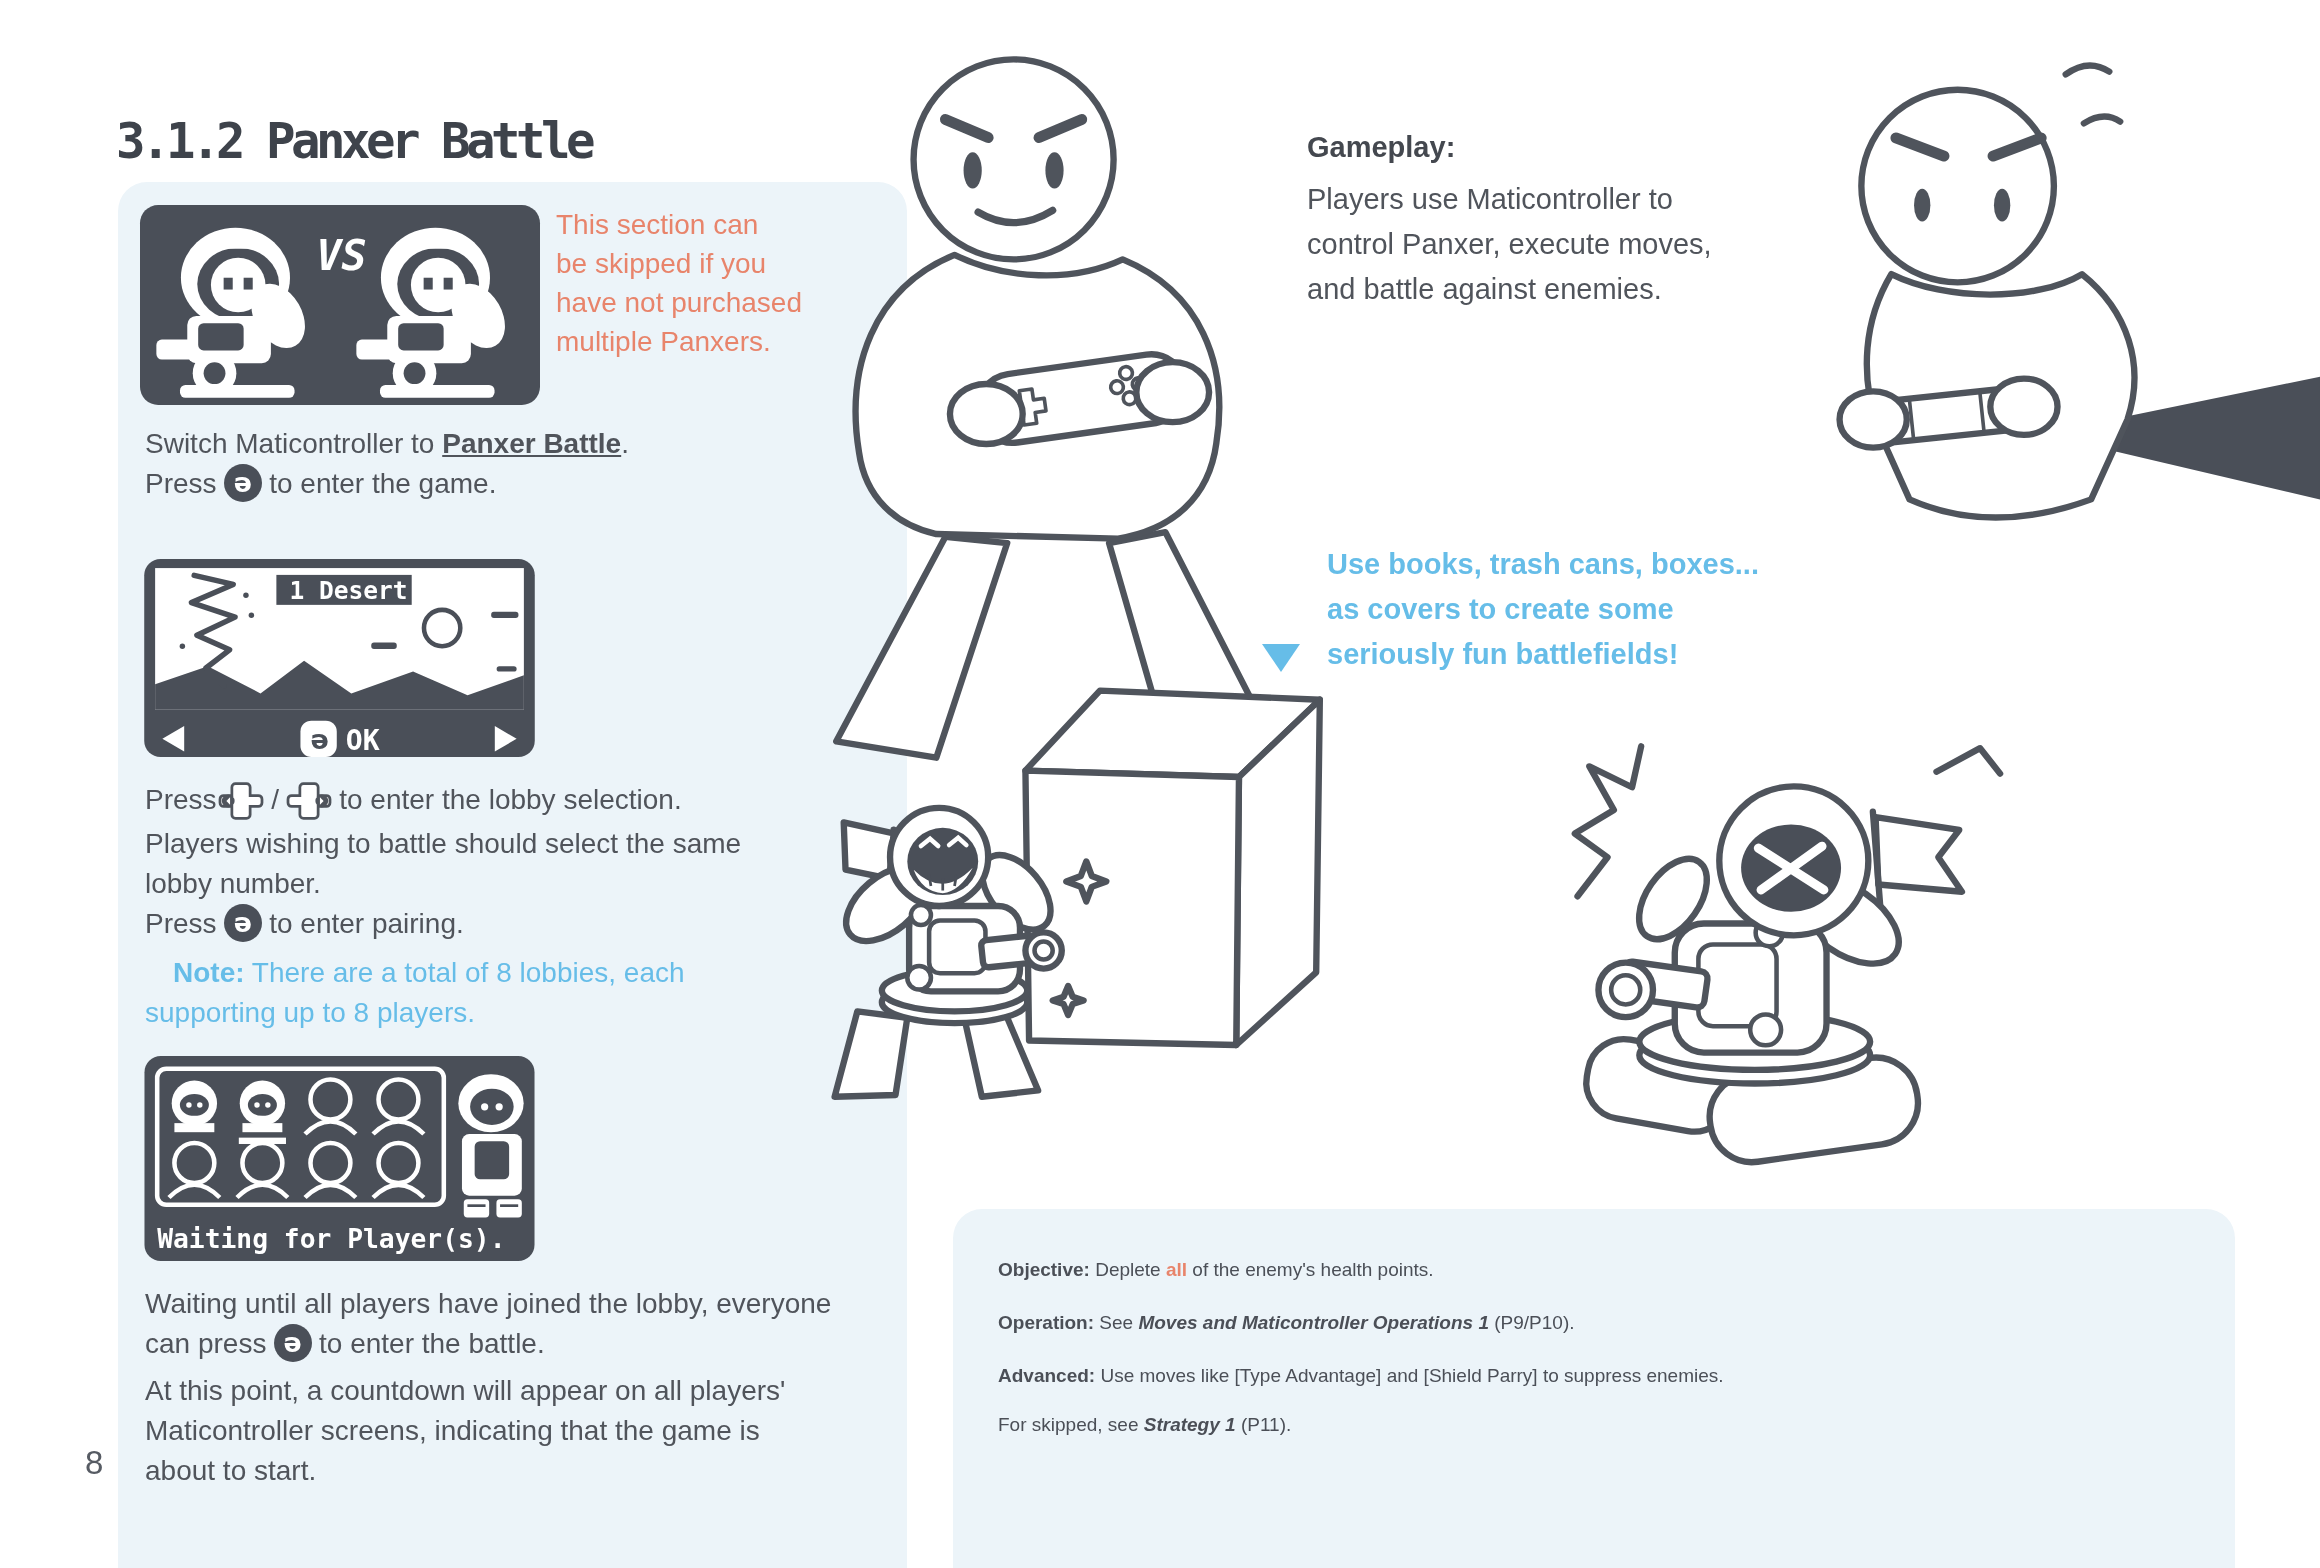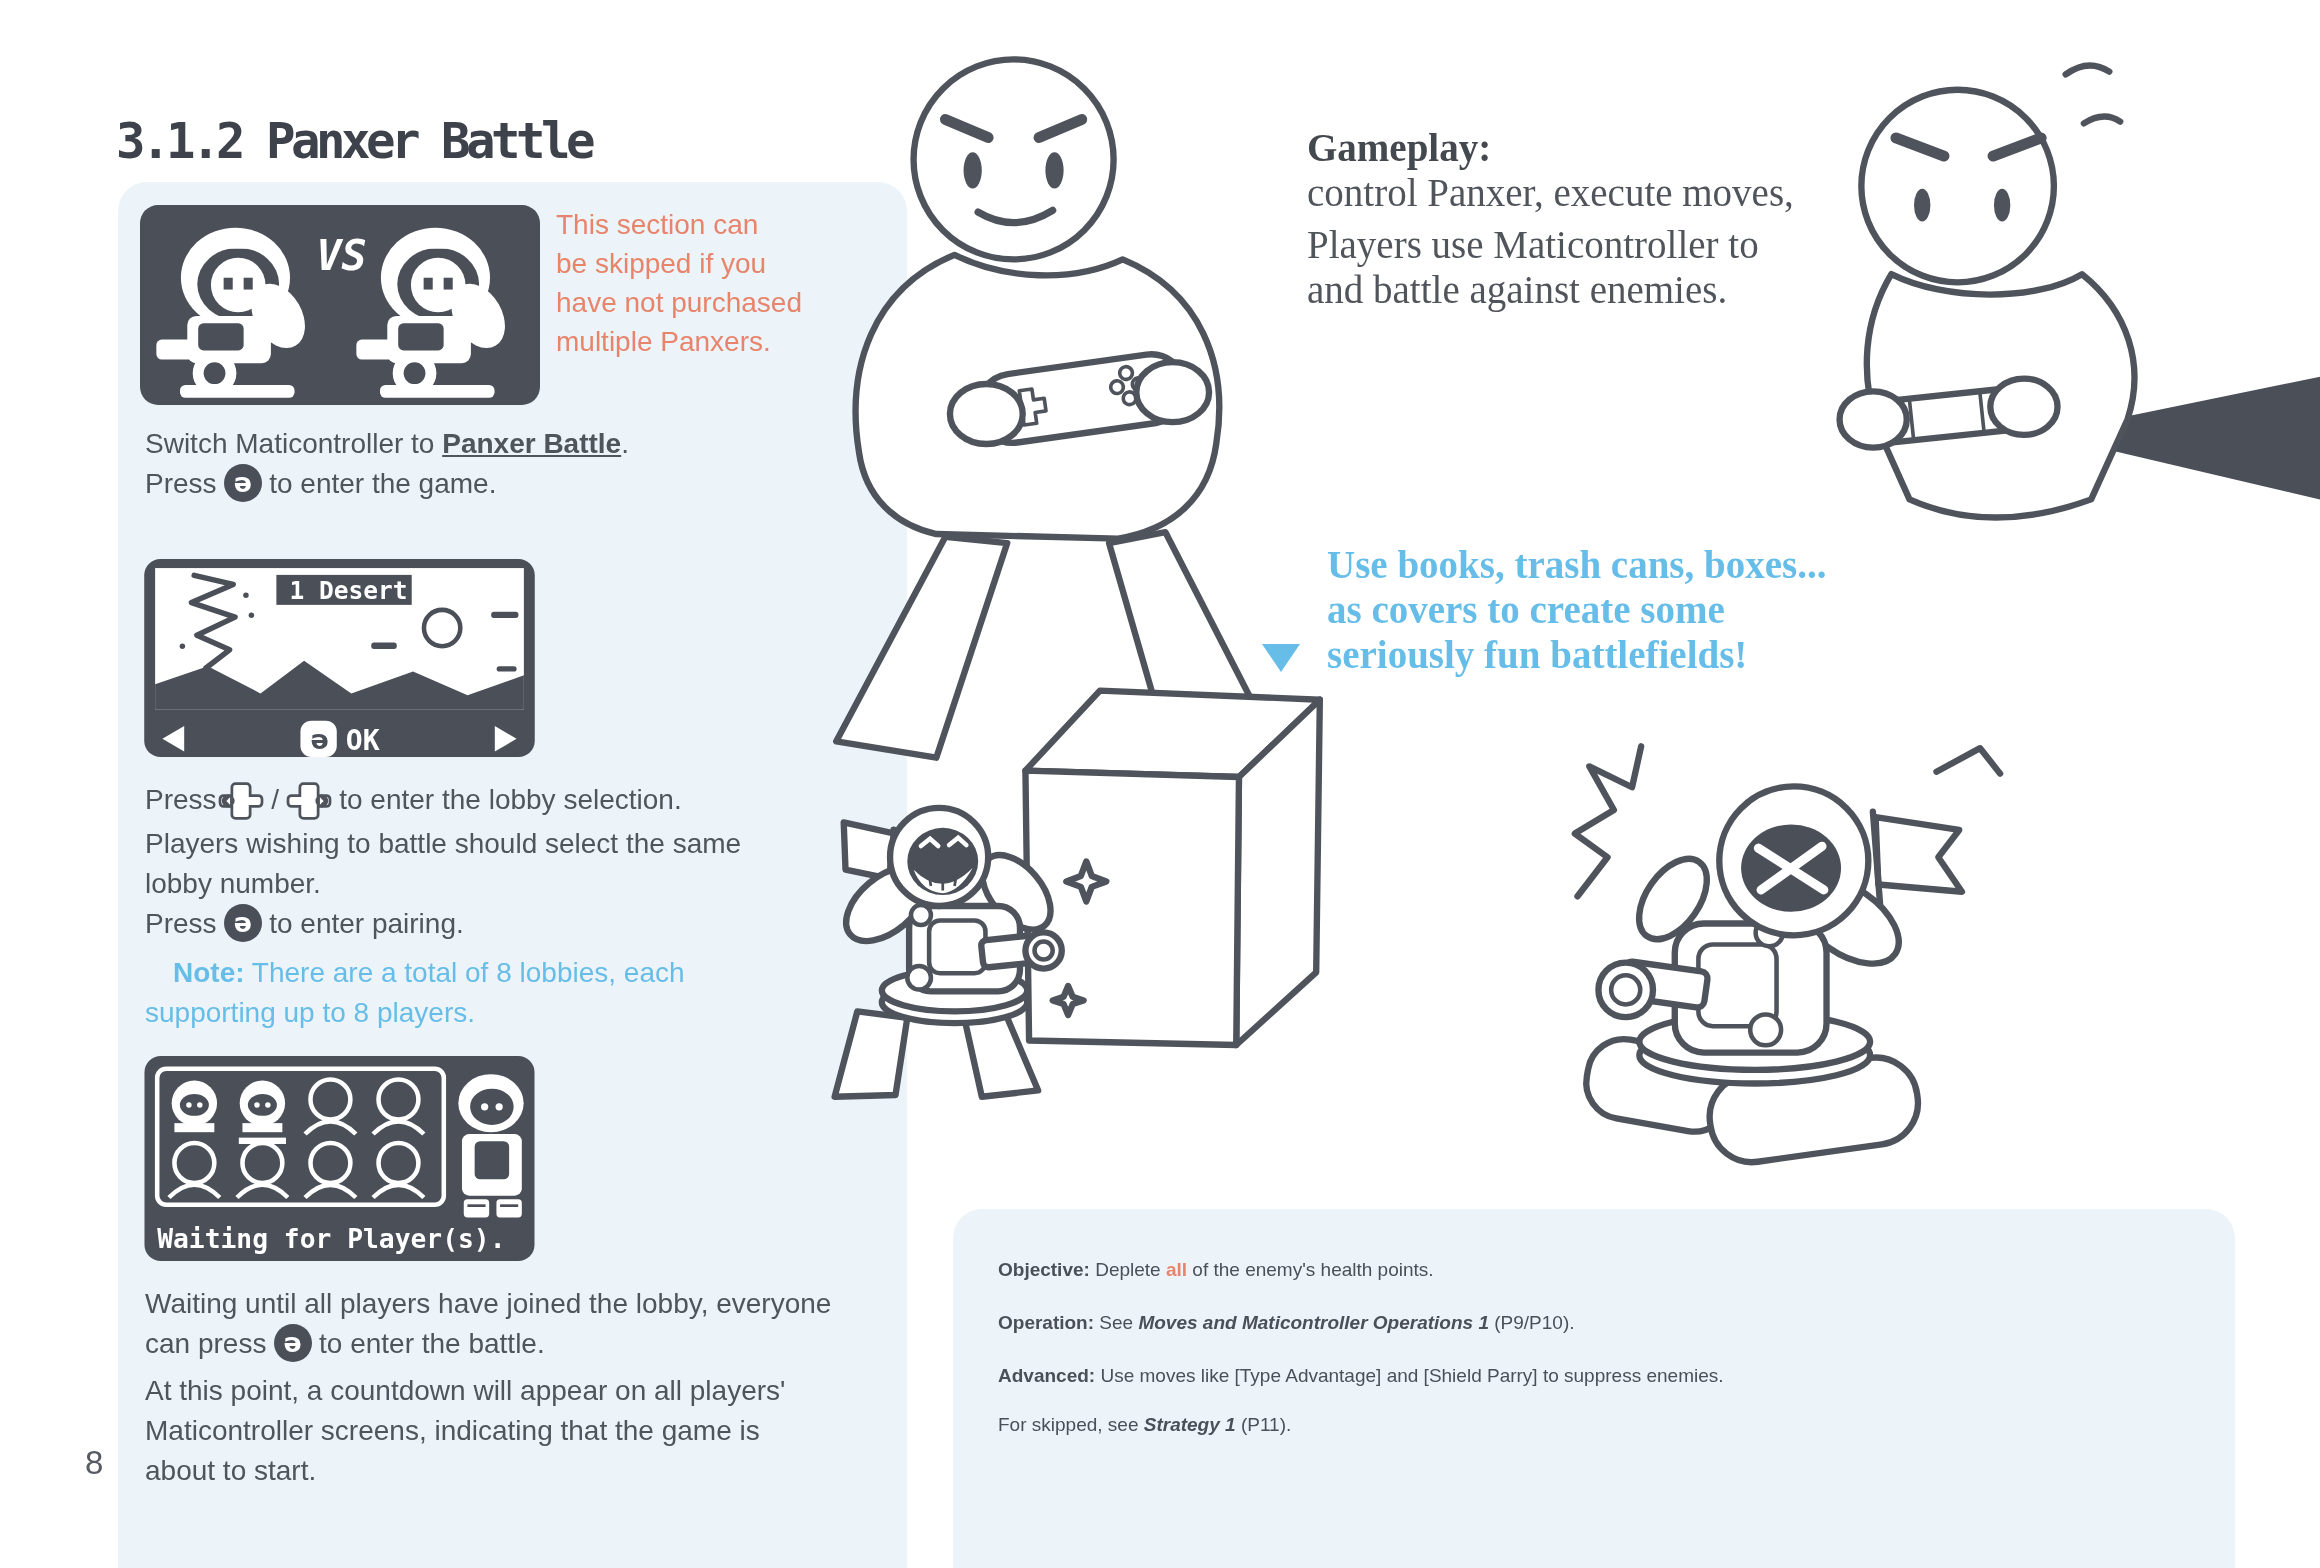--- a/index.html
+++ b/index.html
@@ -19,21 +19,21 @@
         align-items:center;justify-content:center;font-weight:bold;font-size:27px;
         font-family:"DejaVu Sans",sans-serif;vertical-align:-11px;margin:0 7.3px;}
   .dpad{display:inline-block;vertical-align:-11px;margin:0 3.6px;}
   .iconline{display:flex;align-items:flex-start;height:47px;}
   .tri-down{position:absolute;left:1262px;top:644px;width:0;height:0;
             border-left:19px solid transparent;border-right:19px solid transparent;
             border-top:28px solid #66BDE8;}
   .pixfont{font-family:"DejaVu Sans Mono",monospace;font-weight:bold;}
   svg{position:absolute;overflow:visible;}
   svg *{vector-effect:none;}
-  .gp-line{font-size:39px;line-height:45px;white-space:nowrap;font-family:Liberation Serif, serif;}
+  .gp-line{font-size:29px;line-height:45px;white-space:nowrap;}
   .bt-line{font-size:19px;white-space:nowrap;color:#4B4F57;text-align:right;}
   #page-num{left:85px;top:1444px;font-size:33px;color:#565B63;}
 </style>
 </head>
 <body>
 
 <div id="canvas">
 
   <div class="panel" id="left-panel" style="left:118px;top:182px;width:789px;height:1386px;"></div>
   <div class="panel" id="right-panel" style="left:953px;top:1209px;width:1282px;height:359px;"></div>
@@ -350,22 +350,22 @@
     </div>
     <div class="body-line">At this point, a countdown will appear on all players'</div>
     <div class="body-line">Maticontroller screens, indicating that the game is</div>
     <div class="body-line">about to start.</div>
   </div>
 
   <div class="abs" id="page-num">8</div>
 
   <div class="abs" style="left:1307px;top:125px;">
     <div class="gp-line bold" style="color:#44484F;">Gameplay:</div>
+    <div class="gp-line" style="margin-top:7.3px;">Players use Maticontroller to</div>
     <div class="gp-line">control Panxer, execute moves,</div>
-    <div class="gp-line" style="margin-top:7.3px;">Players use Maticontroller to</div>
     <div class="gp-line">and battle against enemies.</div>
   </div>
 
   <div class="abs" style="left:1298px;top:542px;">
     <div class="gp-line blue">Use books, trash cans, boxes...</div>
     <div class="gp-line blue">as covers to create some</div>
     <div class="gp-line blue">seriously fun battlefields!</div>
   </div>
   <div class="tri-down"></div>
 

